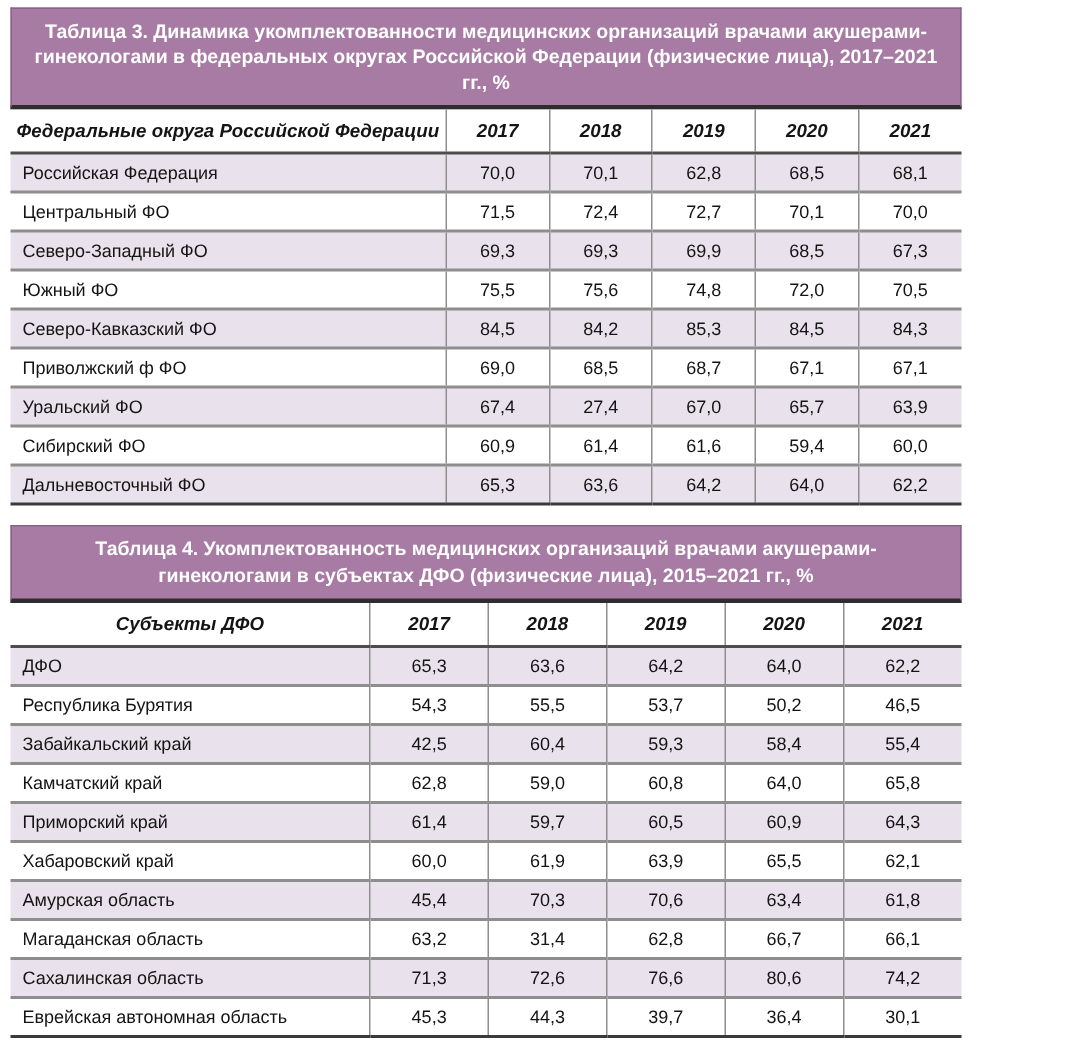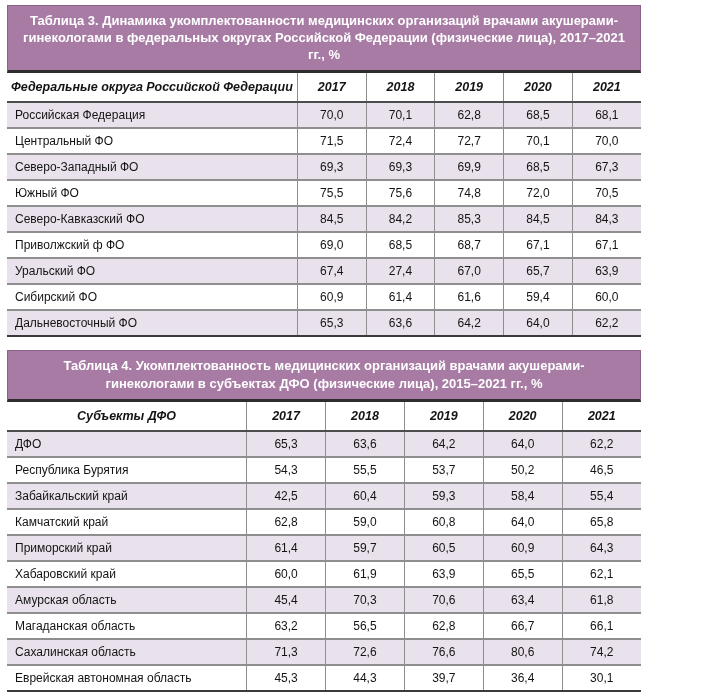--- a/index.html
+++ b/index.html
@@ -246,21 +246,21 @@
             <td class="label-cell">Амурская область</td>
             <td class="value-cell">45,4</td>
             <td class="value-cell">70,3</td>
             <td class="value-cell">70,6</td>
             <td class="value-cell">63,4</td>
             <td class="value-cell">61,8</td>
           </tr>
           <tr>
             <td class="label-cell">Магаданская область</td>
             <td class="value-cell">63,2</td>
-            <td class="value-cell">56,5</td>
+            <td class="value-cell">31,4</td>
             <td class="value-cell">62,8</td>
             <td class="value-cell">66,7</td>
             <td class="value-cell">66,1</td>
           </tr>
           <tr>
             <td class="label-cell">Сахалинская область</td>
             <td class="value-cell">71,3</td>
             <td class="value-cell">72,6</td>
             <td class="value-cell">76,6</td>
             <td class="value-cell">80,6</td>

